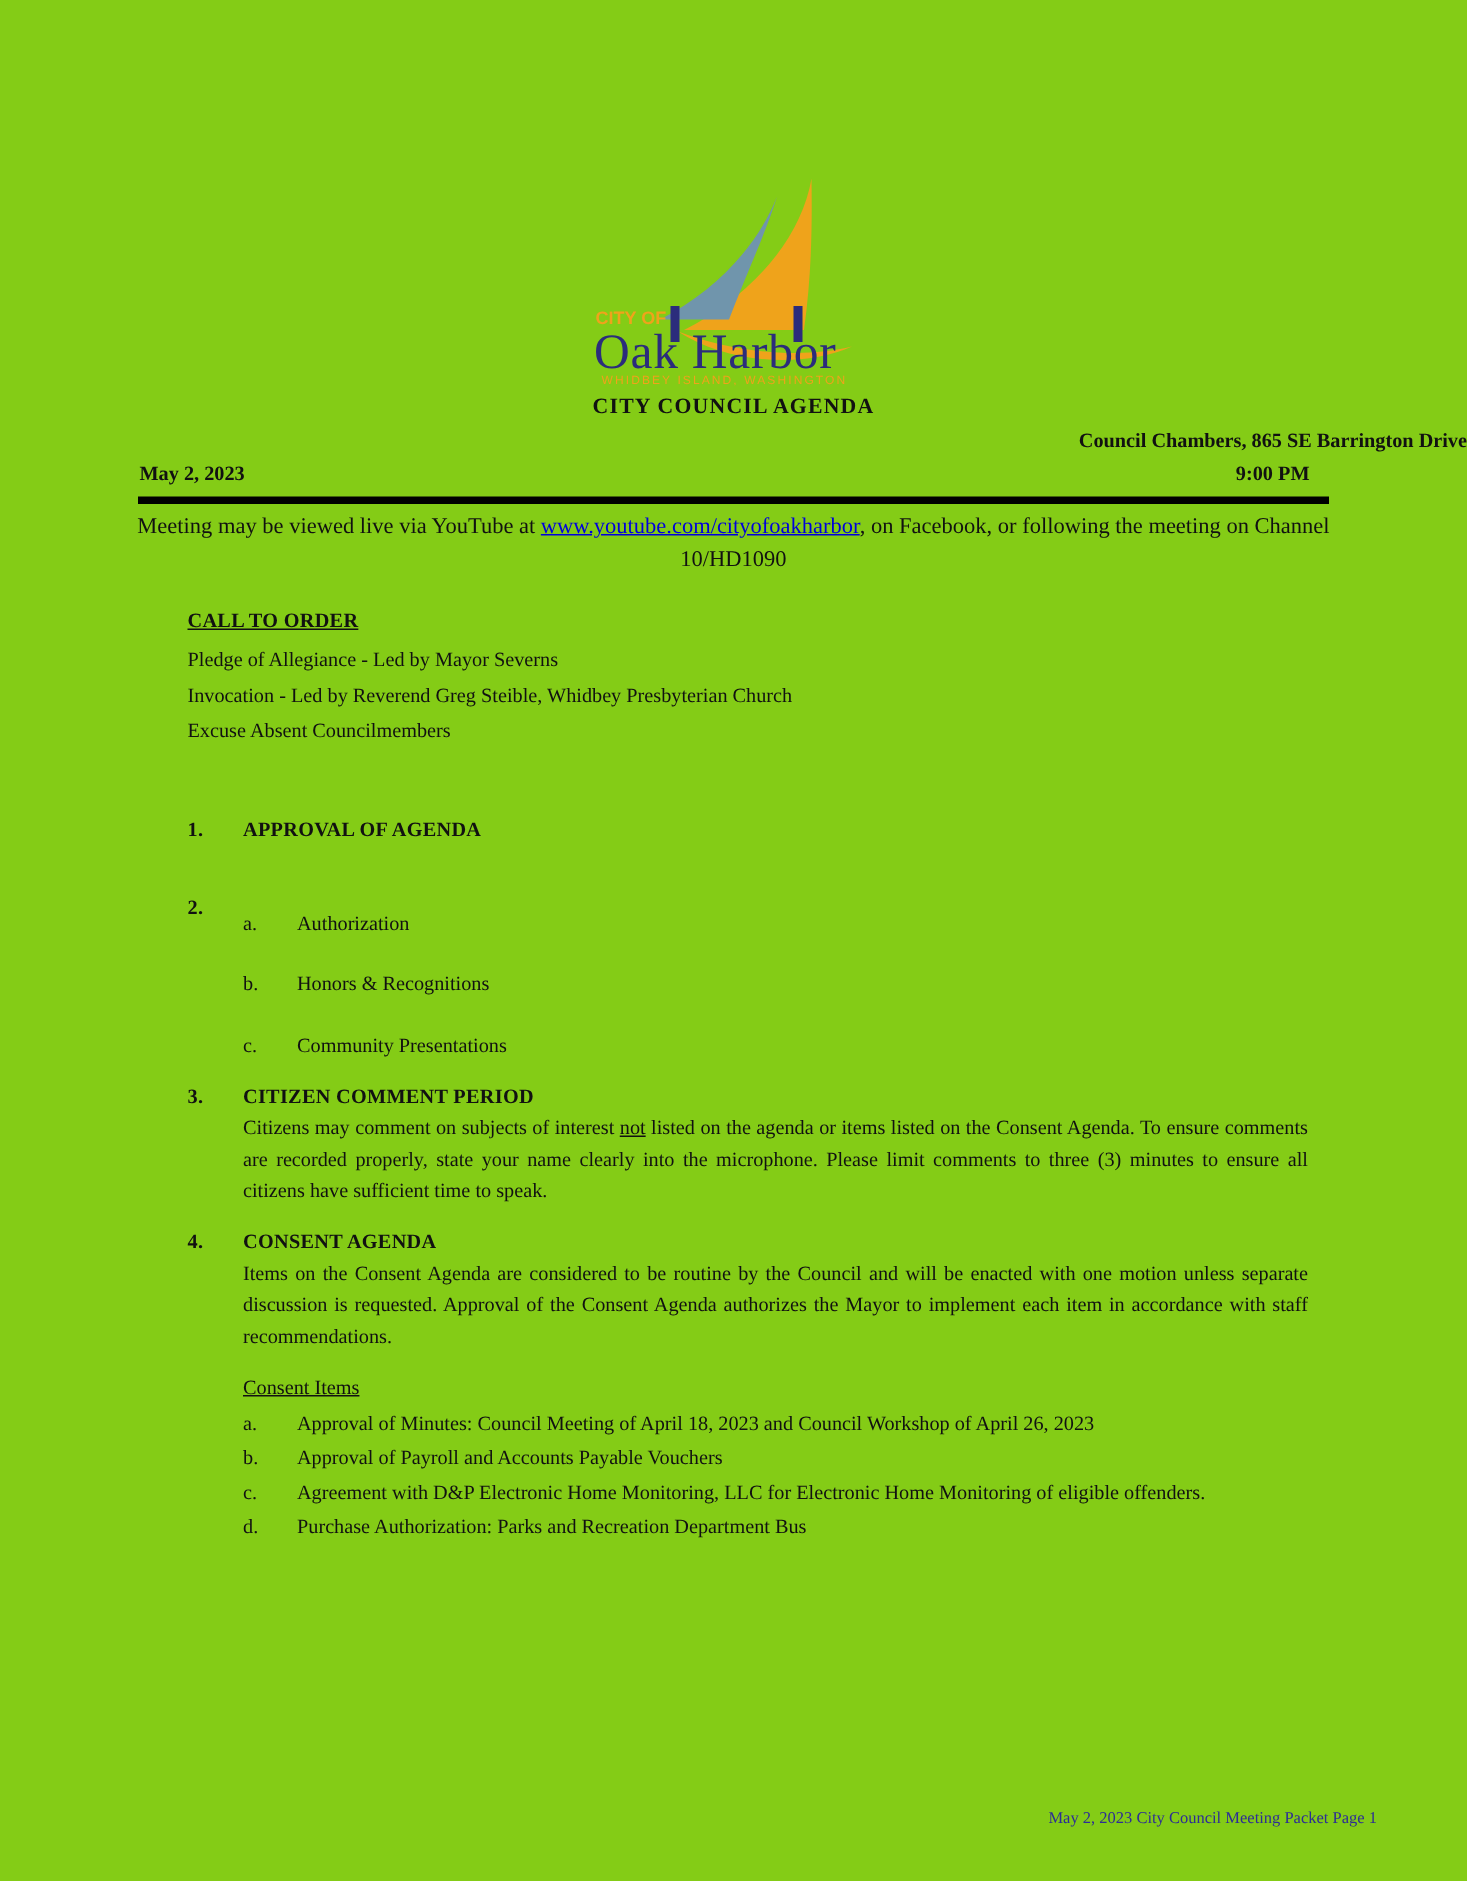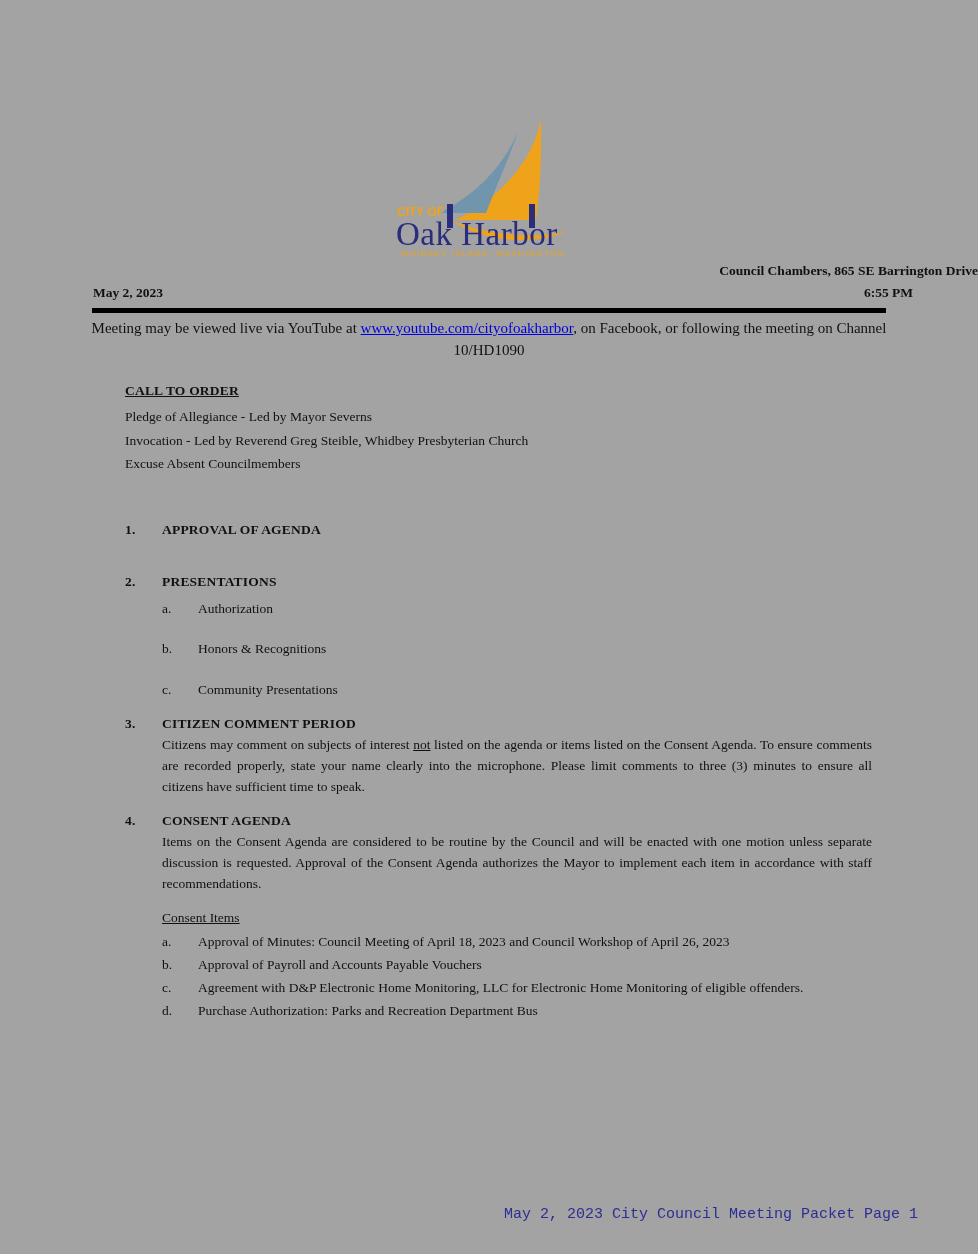--- a/index.html
+++ b/index.html
@@ -1,19 +1,19 @@
 <!DOCTYPE html>
 <html><head>
 <meta charset="utf-8">
 <style>
   html,body{margin:0;padding:0;background:#ffffff;}
   .page{
     position:relative;
     width:978px;height:1254px;
-    background:#a3a3a3;
+    background:#84cc16;
     font-family:"Liberation Serif", serif;
     color:#111111;
     overflow:hidden;
   }
   
   .logo-wrap{
     width:190px;height:145px;
     margin:112px auto 0;
     position:relative;
   }
@@ -26,21 +26,21 @@
     font-size:14.5px;
     letter-spacing:0.8px;
   }
   .doc-subtitle{
     margin-top:6px;
     text-align:right;
     font-weight:bold;
     font-size:13.5px;
   }
   .date-row{
-    margin:6px 65px 0 93px;
+    margin:6px 105px 0 93px;
     display:flex;
     justify-content:space-between;
     font-weight:bold;
     font-size:13.5px;
   }
   .black-bar{
     margin:7px 92px 0 92px;
     height:5px;
     background:#000000;
   }
@@ -107,22 +107,22 @@
   .consent-list{margin-top:4px;}
   .consent-item{
     display:flex;
     line-height:23px;
   }
   
   .page-footer{
     position:absolute;
     right:60px;
     top:1206px;
-    font-family:Liberation Mono, monospace;
-    font-size:15px;
+    font-family:Liberation Serif, serif;
+    font-size:11px;
     color:#2d2d96;
     white-space:nowrap;
   }
 </style>
 </head>
 <body>
 
 <div class="page">
 
   <div class="logo-wrap">
@@ -136,25 +136,26 @@
 
       <rect x="53" y="92" width="6" height="24" fill="#2B2C7C"></rect>
       <rect x="135" y="92" width="6" height="24" fill="#2B2C7C"></rect>
 
       <text x="3" y="104" font-family="Liberation Sans, sans-serif" font-weight="bold" font-size="12" fill="#EFA31B">CITY OF</text>
       <text x="2" y="133" font-family="Liberation Serif, serif" font-size="33" letter-spacing="0.5" fill="#2B2C7C">Oak Harbor</text>
       <text x="7" y="144" font-family="Liberation Sans, sans-serif" font-size="8" letter-spacing="1.4" fill="#EFA31B">WHIDBEY ISLAND, WASHINGTON</text>
     </svg>
   </div>
 
+  <div class="doc-title">CITY COUNCIL AGENDA</div>
   <div class="doc-subtitle">Council Chambers, 865 SE Barrington Drive</div>
 
   <div class="date-row">
     <span>May 2, 2023</span>
-    <span>6:55 PM</span>
+    <span>9:00 PM</span>
   </div>
 
   <div class="black-bar"></div>
 
   <div class="stream-note">
     <span>Meeting may be viewed live via YouTube at </span><a>www.youtube.com/cityofoakharbor</a><span>, on Facebook, or following the meeting on Channel</span>
     <br>
     <span>10/HD1090</span>
   </div>
 
@@ -170,21 +171,20 @@
     </div>
 
     <div class="item item-1">
       <div class="item-num section-heading">1.</div>
       <div class="item-content section-heading">APPROVAL OF AGENDA</div>
     </div>
 
     <div class="item item-2">
       <div class="item-num section-heading">2.</div>
       <div class="item-content">
-        <div class="section-heading">PRESENTATIONS</div>
         <div class="sub-list">
           <div class="sub-item">
             <div class="sub-letter">a.</div>
             <div>Authorization</div>
           </div>
           <div class="sub-item">
             <div class="sub-letter">b.</div>
             <div>Honors &amp; Recognitions</div>
           </div>
           <div class="sub-item">

